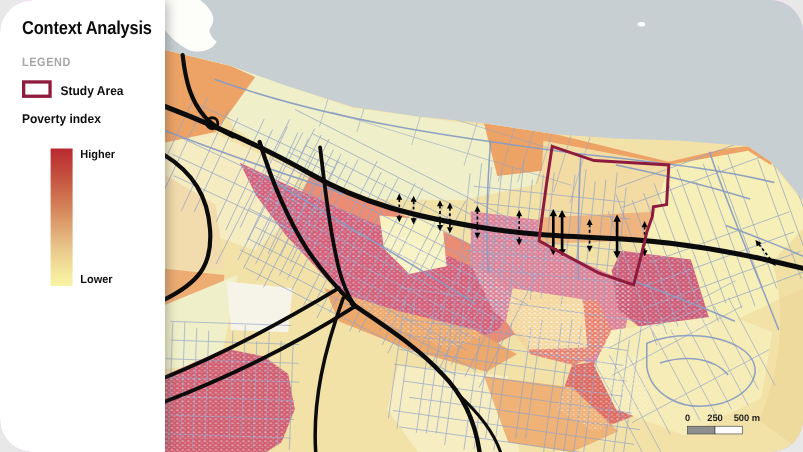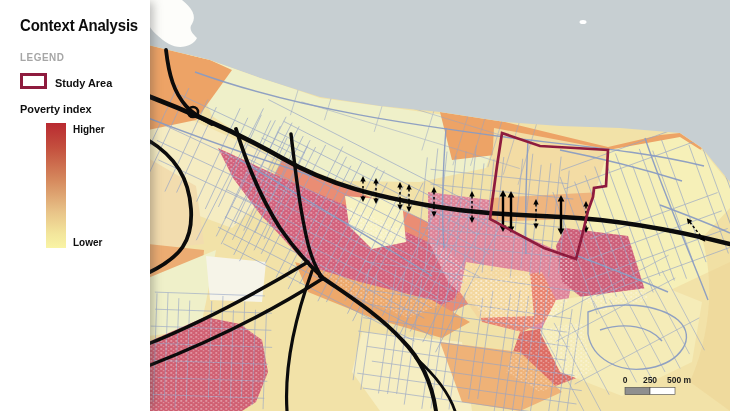--- a/index.html
+++ b/index.html
@@ -1,32 +1,32 @@
 <!DOCTYPE html>
 <html style="--maroon: #8e1b3e; --pov-hi: #b92a31; --pov-lo: #f9f4a5; --muted: #a6a6a6;"><head>
 <meta charset="utf-8">
 <style>
   html,body{margin:0;padding:0;background:#e8e8e8;}
   .stage{position:relative;width:730px;height:411px;overflow:hidden;background:#f0abfc;
-         font-family:"Liberation Sans",sans-serif;}
+         font-family:"Liberation Sans",sans-serif;border-radius:30px;}
   .map-wrap{position:absolute;inset:0;}
   .map-wrap svg{display:block;}
   .panel{position:absolute;left:0;top:0;width:150px;height:411px;background:#ffffff;z-index:5;
          box-shadow:5px 0 9px -2px rgba(60,60,60,0.35);}
   .title{font-size:17px;font-weight:800;color:#0c0c0c;letter-spacing:-0.2px;
          transform:scaleX(0.88);transform-origin:left top;margin:16px 0 0 20px;white-space:nowrap;}
   .legend-heading{margin:15px 0 0 20px;color:var(--muted,#a6a6a6);font-weight:700;font-size:11px;
          letter-spacing:0.6px;transform:scaleX(0.9);transform-origin:left top;}
   .legend-row{margin:10px 0 0 20px;display:flex;align-items:flex-end;gap:8px;
          font-weight:700;font-size:11.5px;color:#0e0e0e;}
   .swatch{width:21px;height:10px;border:3.5px solid var(--maroon,#8e1b3e);background:#fff;flex:0 0 auto;}
   .legend-row span:last-child{transform:scaleX(0.95);transform-origin:left center;white-space:nowrap;}
   .poverty-heading{margin:14px 0 0 20px;font-weight:700;font-size:11.5px;color:#0e0e0e;
          transform:scaleX(0.95);transform-origin:left top;white-space:nowrap;}
-  .gradient-row{margin:8px 0 0 22px;display:flex;gap:7px;height:125px;padding-left:24px;}
+  .gradient-row{margin:20px 0 0 22px;display:flex;gap:7px;height:125px;padding-left:24px;}
   .gradient-bar{width:20px;height:125px;
      background:linear-gradient(to bottom,var(--pov-hi,#b92a31) 0%,#c4503e 20%,#d68a5e 46%,
                 #e8c388 71%,#f3e69c 89%,var(--pov-lo,#f9f4a5) 100%);}
   .gradient-labels{display:flex;flex-direction:column;justify-content:space-between;
      font-weight:700;font-size:10.5px;color:#0e0e0e;}
   .gradient-labels span{transform:scaleX(0.95);transform-origin:left center;white-space:nowrap;}
   .sbtext{font-family:"Liberation Sans",sans-serif;font-size:8.5px;font-weight:700;fill:#1c1c1c;}
 </style>
 </head>
 <body>

